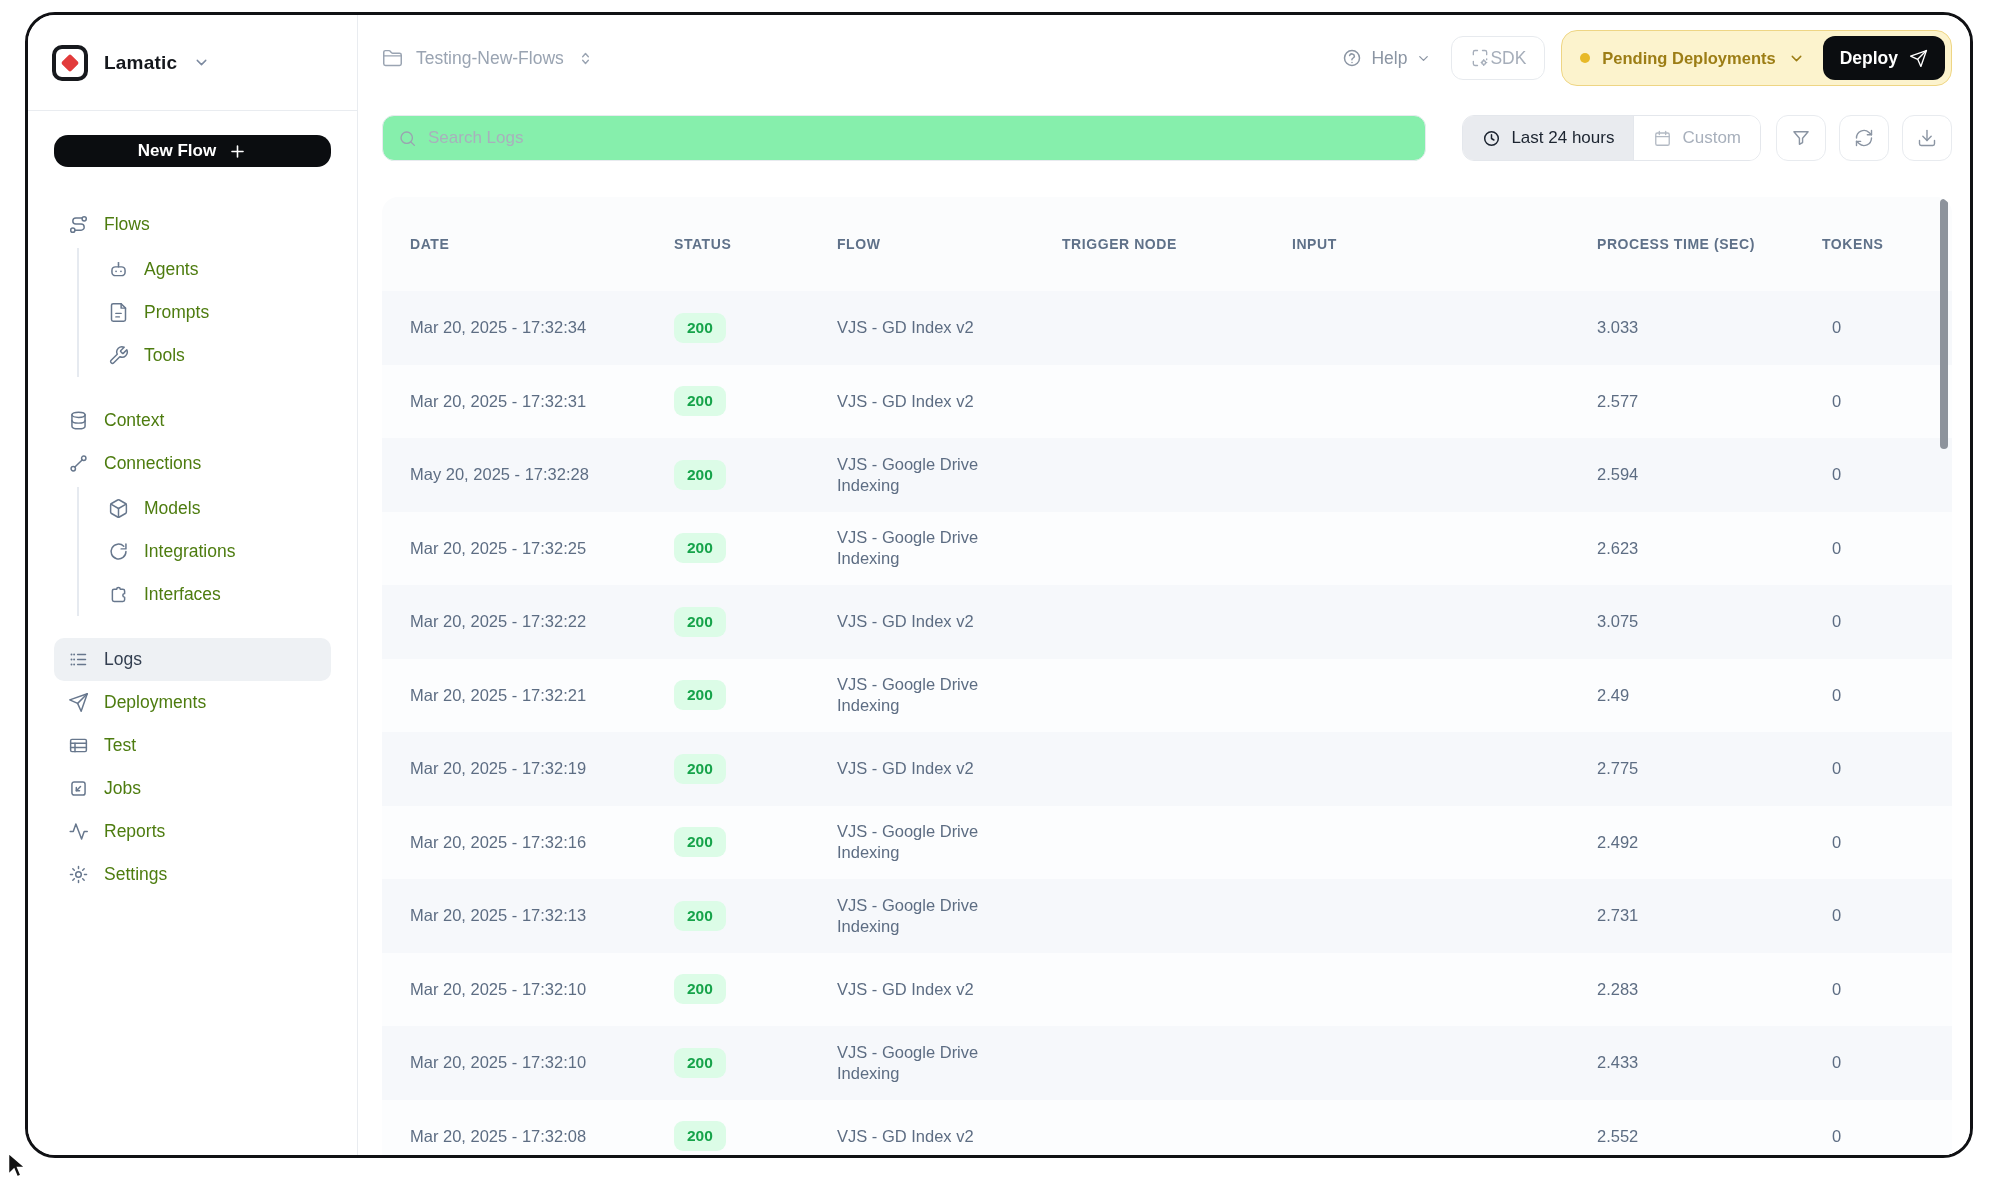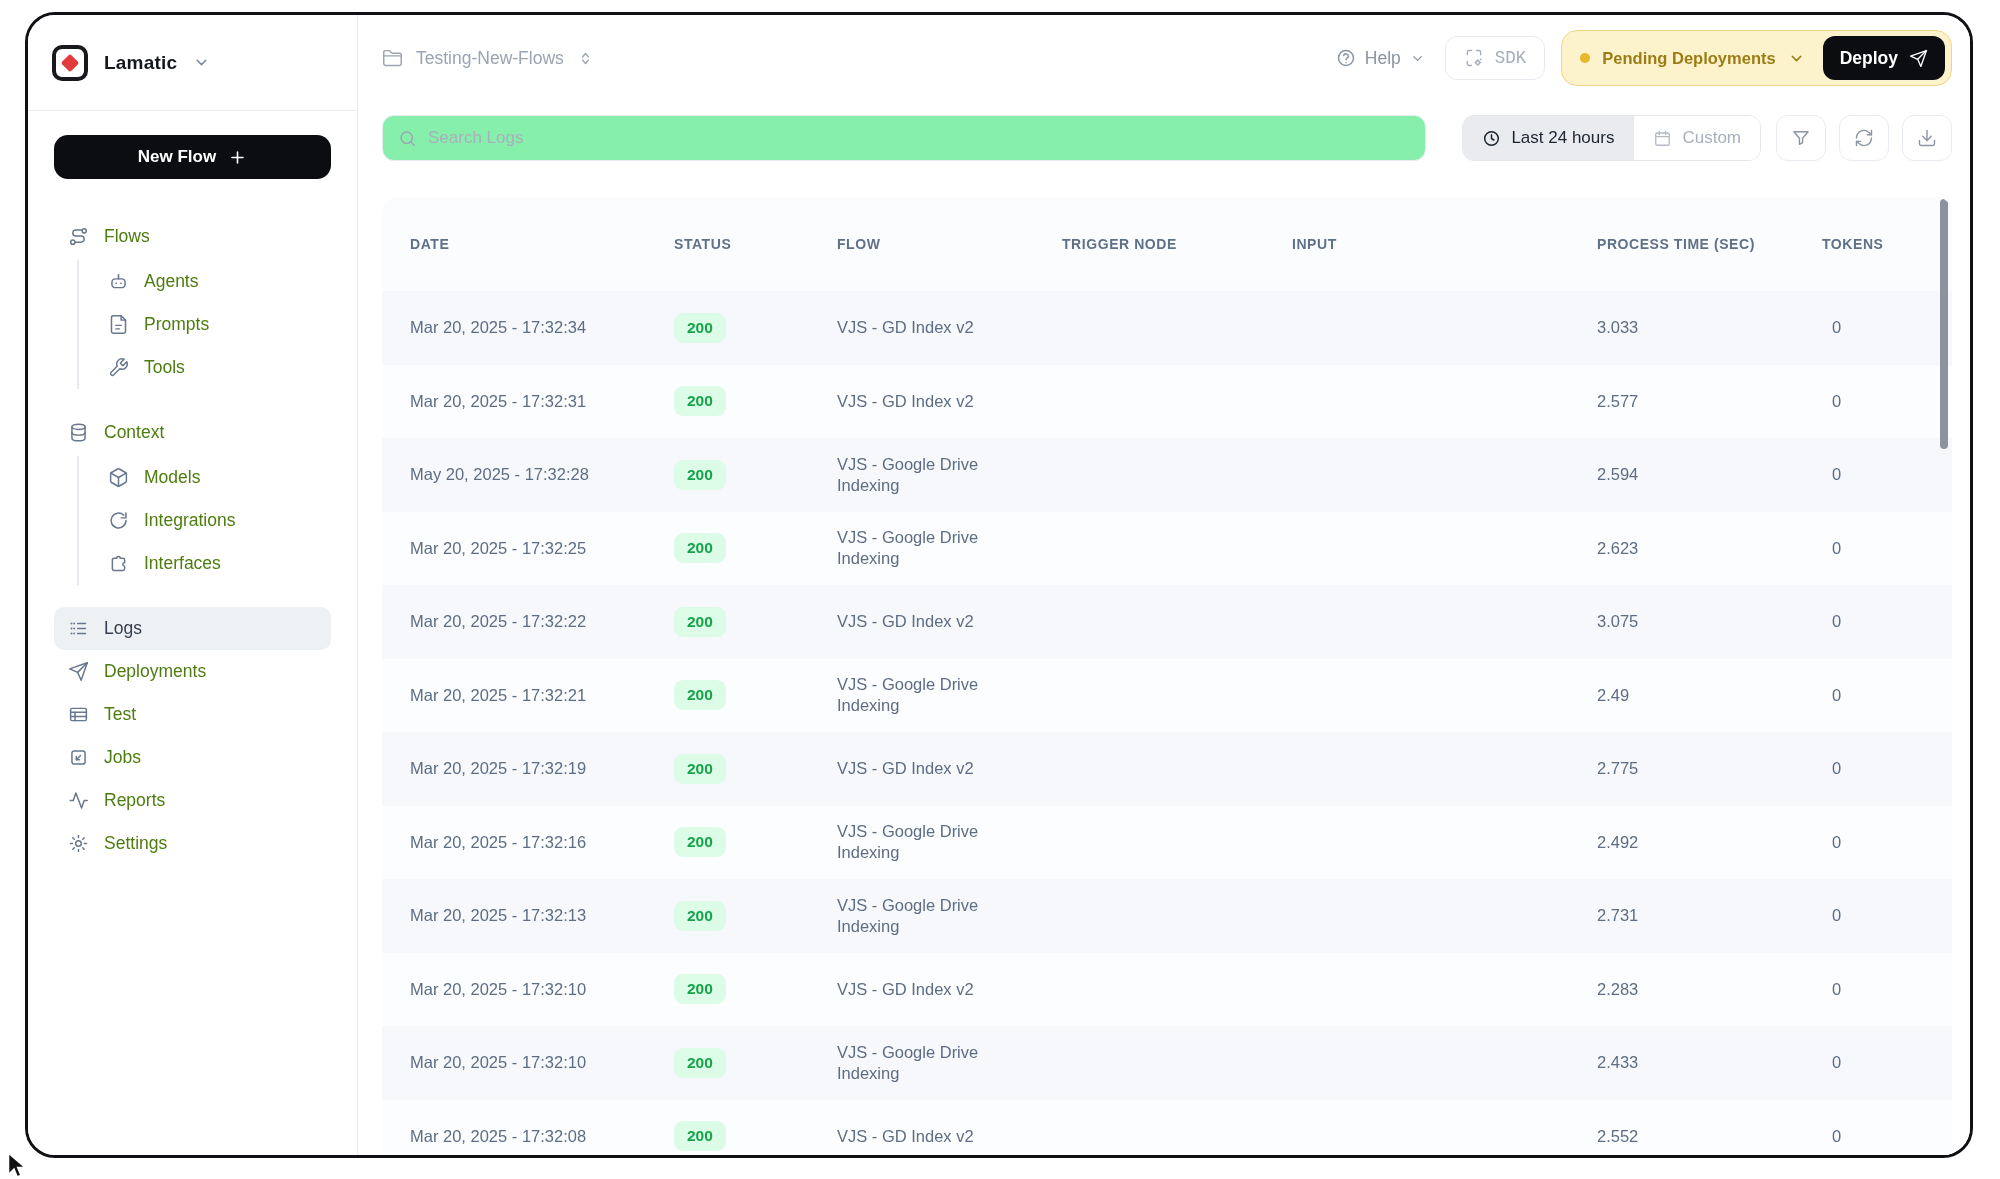--- a/index.html
+++ b/index.html
@@ -9,42 +9,42 @@
     background:#fff; border:3px solid #101114; border-radius:30px; overflow:hidden;
     display:flex; }
   
   .sidebar { width:330px; flex:none; border-right:1.5px solid #e9ecf0; display:flex; flex-direction:column; background:#fff; }
   .side-head { height:96px; flex:none; border-bottom:1.5px solid #e9ecf0; display:flex; align-items:center; padding:0 24px; gap:16px; }
   .logo-mark { width:36px; height:36px; border-radius:10px; border:4.5px solid #17191d; position:relative; flex:none; }
   .logo-mark::after { content:""; position:absolute; left:50%; top:50%; width:13px; height:13px; background:#e23b3b; transform:translate(-50%,-50%) rotate(45deg); border-radius:2px; }
   .brand-name { font-size:19px; font-weight:700; color:#15181d; letter-spacing:.01em; }
   .side-head .ic { color:#7c8aa0; width:17px; height:17px; }
   .side-body { padding:24px 26px 0 26px; flex:1; }
-  .btn-new-flow { width:100%; height:44px; background:#0b0d10; color:#fff; border:none; border-radius:14px;
+  .btn-new-flow { width:100%; height:32px; background:#0b0d10; color:#fff; border:none; border-radius:14px;
     display:flex; align-items:center; justify-content:center; gap:12px; font-size:17px; font-weight:600; font-family:inherit; cursor:pointer; }
   .btn-new-flow .ic { color:#fff; width:19px; height:19px; }
   .nav { margin-top:36px; }
   .nav-item { display:flex; align-items:center; gap:15px; height:43px; padding:0 14px; border-radius:10px;
     color:#4d7c0f; font-size:17.5px; cursor:pointer; }
   .nav-item.active { background:#eef1f4; color:#333f50; font-weight:500; }
   .nav-item .ic { color:#67778d; }
   .subgroup { border-left:2px solid #e6eaf0; margin:2px 0 2px 23px; padding-left:27px; }
   .subgroup .nav-item { padding:0 2px; }
   .nav-gap { height:20px; }
   
   .main { flex:1; min-width:0; display:flex; flex-direction:column; background:#fff; }
   .topbar { height:86px; flex:none; display:flex; align-items:center; padding:0 18px 0 24px; }
   .project { display:flex; align-items:center; gap:13px; color:#9aa4b2; font-size:17.5px; cursor:pointer; }
   .project .ic { color:#9aa4b2; }
   .spacer { flex:1; }
   .help { display:flex; align-items:center; gap:9px; color:#8b95a3; font-size:17.5px; margin-right:20px; cursor:pointer; }
   .help .ic { width:20px; height:20px; }
   .help .ic.sm { width:15px; height:15px; }
-  .sdk-btn { height:44px; display:flex; align-items:center; gap:11px; padding:0 18px; border:1.5px solid #e7eaee;
-    border-radius:12px; background:#fff; color:#a6aeba; font-size:17.5px; font-family:Liberation Mono, monospace; margin-right:16px; cursor:pointer; }
+  .sdk-btn { height:44px; display:flex; align-items:center; padding:0 18px; border:1.5px solid #e7eaee;
+    border-radius:12px; background:#fff; color:#a6aeba; font-size:17.5px; font-family:Liberation Sans, sans-serif; margin-right:16px; cursor:pointer; }
   .sdk-btn .ic { width:20px; height:20px; }
   .pending-pill { height:56px; display:flex; align-items:center; gap:12px; padding:0 6px 0 18px; border-radius:16px; border:1.5px solid; }
   .pending-dot { width:10px; height:10px; border-radius:50%; flex:none; }
   .pending-label { font-size:16.5px; font-weight:600; white-space:nowrap; }
   .pending-pill .chev { width:17px; height:17px; }
   .deploy-btn { height:44px; display:flex; align-items:center; gap:11px; padding:0 17px; margin-left:6px;
     background:#0b0d10; color:#fff; border:none; border-radius:12px; font-size:17.5px; font-weight:600; font-family:Liberation Sans, sans-serif; cursor:pointer; }
   .deploy-btn .ic { width:19px; height:19px; }
   .content { padding:0 18px 0 24px; display:flex; flex-direction:column; flex:1; min-height:0; }
   
@@ -157,20 +157,30 @@
           <div class="nav-item">
             <span class="ic">
               <svg viewBox="0 0 24 24" fill="none" stroke="currentColor" stroke-width="1.7" stroke-linecap="round" stroke-linejoin="round">
                 <ellipse cx="12" cy="5.5" rx="7.5" ry="3"></ellipse>
                 <path d="M4.5 5.5v13c0 1.7 3.4 3 7.5 3s7.5-1.3 7.5-3v-13"></path>
                 <path d="M4.5 12c0 1.7 3.4 3 7.5 3s7.5-1.3 7.5-3"></path>
               </svg>
             </span>
             <span>Context</span>
           </div>
+          <div class="nav-item">
+            <span class="ic">
+              <svg viewBox="0 0 24 24" fill="none" stroke="currentColor" stroke-width="1.7" stroke-linecap="round" stroke-linejoin="round">
+                <circle cx="6" cy="18" r="2.5"></circle>
+                <circle cx="18" cy="6" r="2.5"></circle>
+                <path d="M7.9 16.1 16.1 7.9"></path>
+              </svg>
+            </span>
+            <span>Connections</span>
+          </div>
           <div class="subgroup">
             <div class="nav-item">
               <span class="ic">
                 <svg viewBox="0 0 24 24" fill="none" stroke="currentColor" stroke-width="1.7" stroke-linecap="round" stroke-linejoin="round">
                   <path d="M21 8a2 2 0 0 0-1-1.73l-7-4a2 2 0 0 0-2 0l-7 4A2 2 0 0 0 3 8v8a2 2 0 0 0 1 1.73l7 4a2 2 0 0 0 2 0l7-4A2 2 0 0 0 21 16Z"></path>
                   <path d="m3.3 7 8.7 5 8.7-5"></path>
                   <path d="M12 22V12"></path>
                 </svg>
               </span>
               <span>Models</span>

